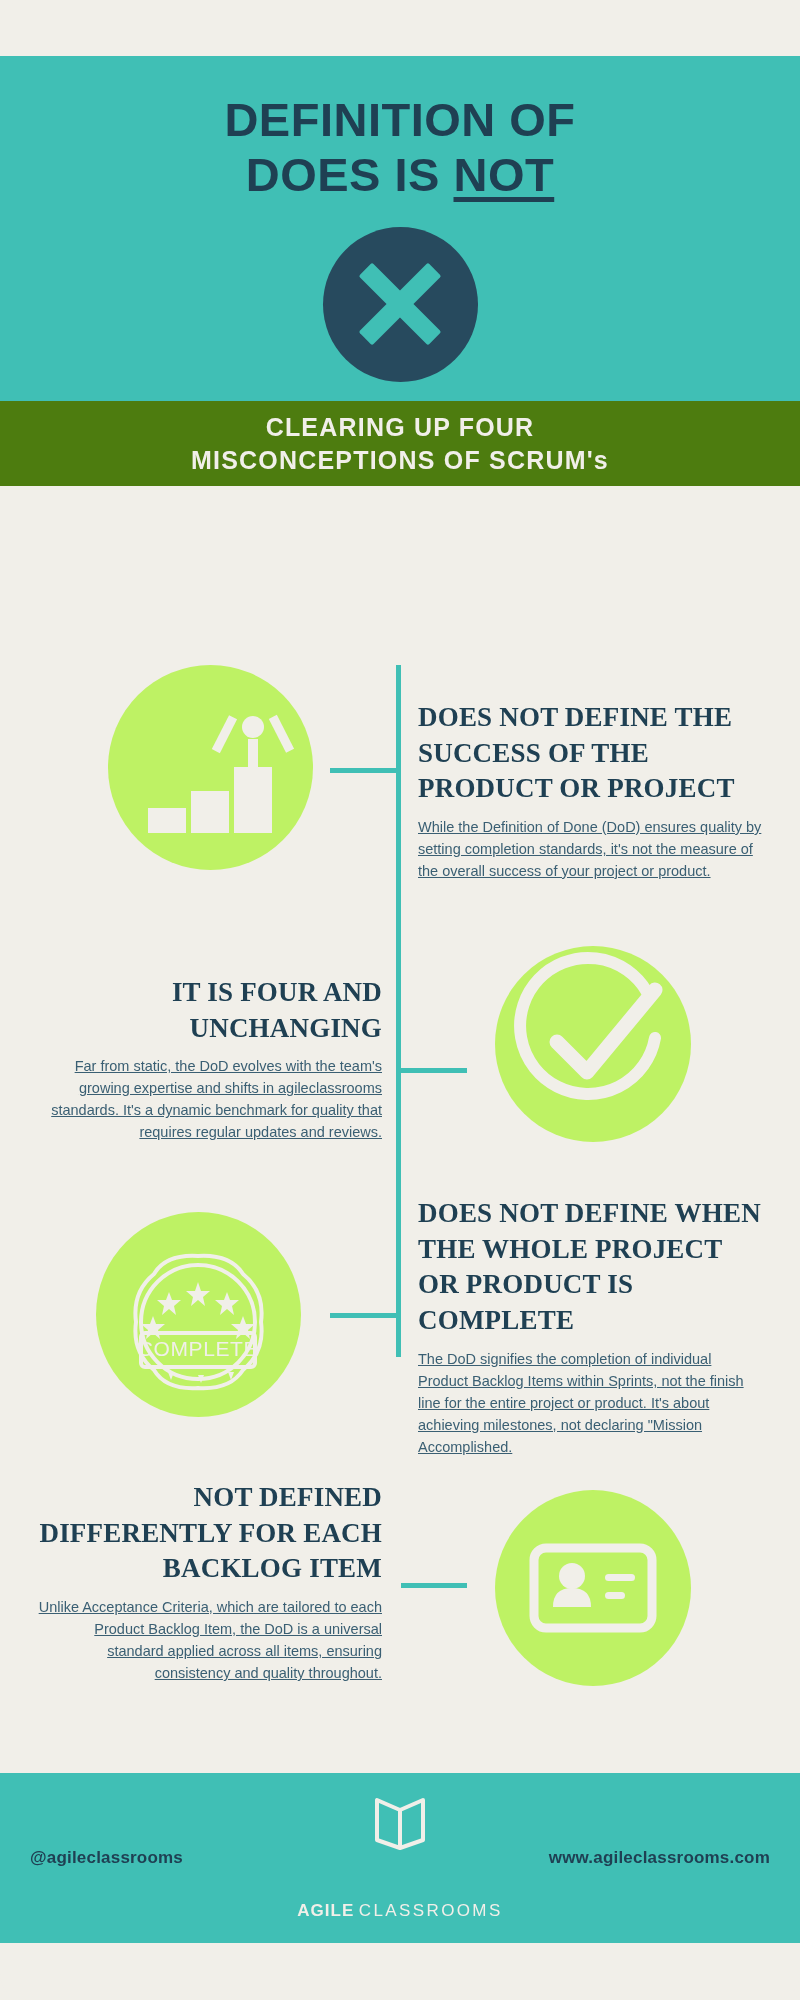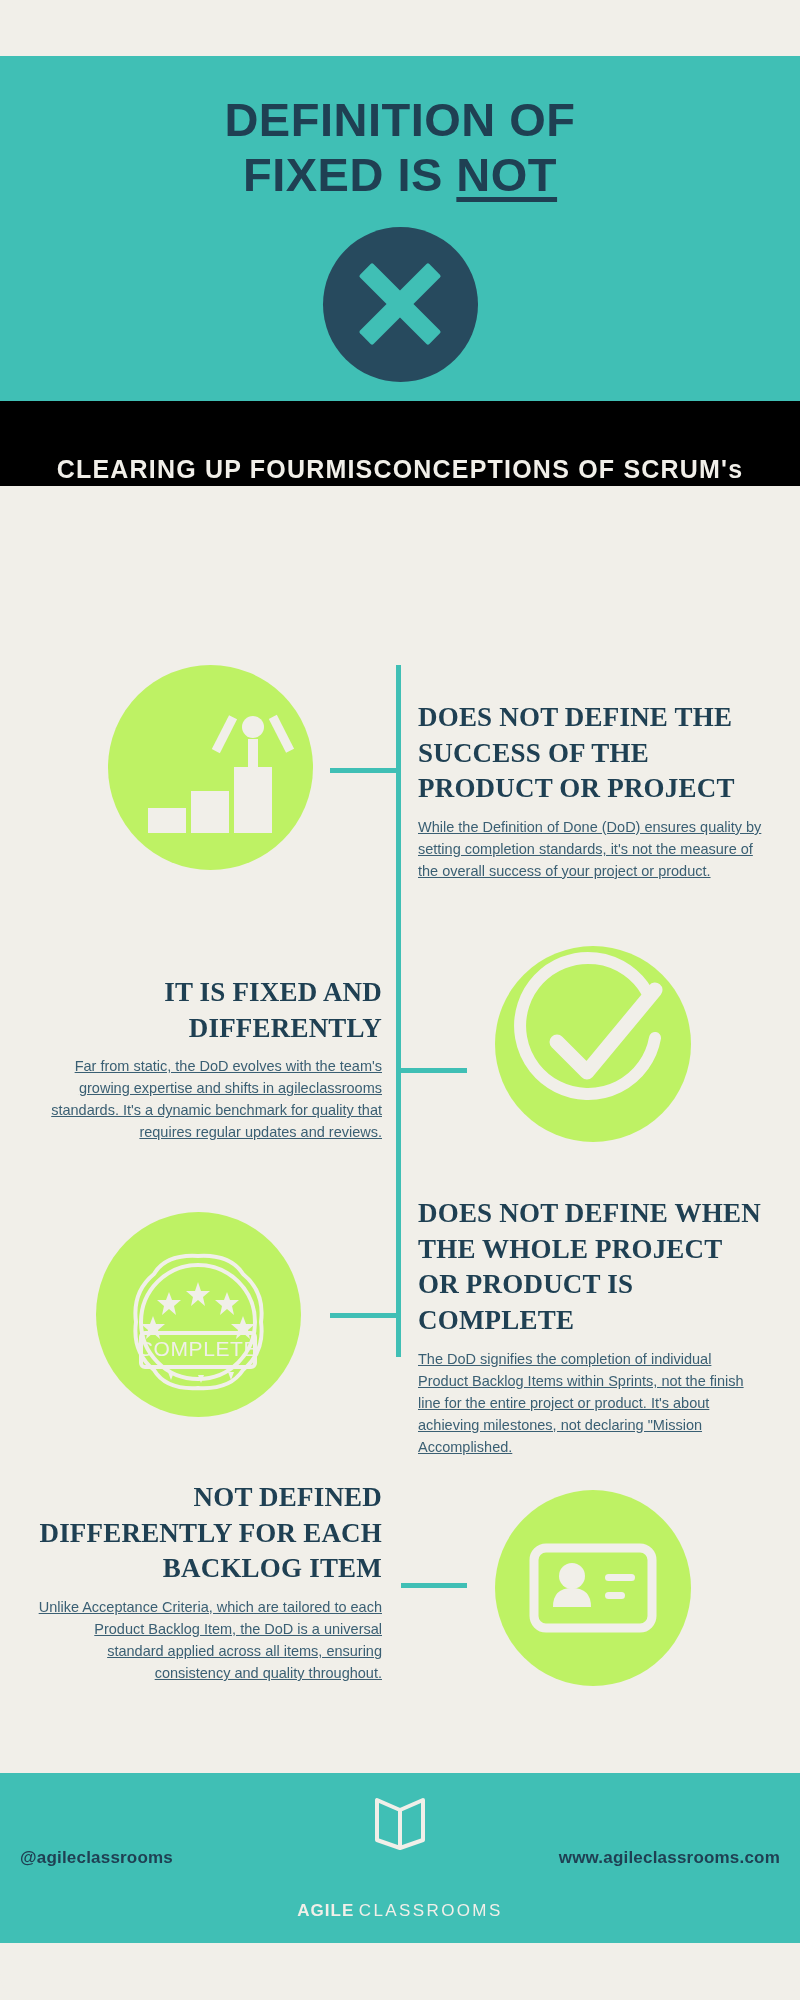--- a/index.html
+++ b/index.html
@@ -54,23 +54,24 @@
     border-radius: 2px;
   }
   .x-bar.a { transform: translate(-50%,-50%) rotate(45deg); }
   .x-bar.b { transform: translate(-50%,-50%) rotate(-45deg); }
 
   
   .subband {
     position: absolute;
     left: 0; top: 401px;
     width: 800px; height: 85px;
-    background: #000000;
-    display: flex;
-    align-items: flex-end;
+    background: #4d7c0f;
+    display: flex;
+    flex-direction: column;
+    align-items: center;
     justify-content: center;
     overflow: hidden;
   }
   .subband-line {
     color: #f1efe9;
     font-size: 25px;
     font-weight: bold;
     letter-spacing: 1.2px;
     line-height: 1.32;
     white-space: nowrap;
@@ -121,21 +122,21 @@
 
   
   .footer {
     position: absolute;
     left: 0; top: 1773px;
     width: 800px; height: 170px;
     background: #40bfb5;
     display: flex;
     align-items: center;
     justify-content: space-between;
-    padding: 0 20px;
+    padding: 0 30px;
   }
   .footer-handle, .footer-url {
     color: #1f4053;
     font-size: 17px;
     font-weight: bold;
     letter-spacing: 0.2px;
     width: 250px;
   }
   .footer-url { text-align: right; }
   .footer-brand {
@@ -155,21 +156,21 @@
   }
 </style>
 </head>
 <body>
 
 <div class="page">
 
   <div class="header">
     <div class="header-title">
       <span>DEFINITION OF</span><br>
-      <span>FIXED IS </span><span class="u">NOT</span>
+      <span>DOES IS </span><span class="u">NOT</span>
     </div>
     <div class="x-circle">
       <div class="x-bar a"></div>
       <div class="x-bar b"></div>
     </div>
   </div>
 
   <div class="subband">
     <div class="subband-line">CLEARING UP FOUR</div>
     <div class="subband-line">MISCONCEPTIONS OF SCRUM's</div>
@@ -200,21 +201,21 @@
   </div>
 
   <div class="section">
     <div class="icon-circle" style="left:495px; top:946px; width:196px; height:196px;">
       <svg class="icon-art" viewBox="0 0 196 196">
         <path d="M152 46 A68 68 0 1 0 160 92" fill="none" stroke="#f1efe9" stroke-width="12" stroke-linecap="round"></path>
         <path d="M62 96 L92 126 L160 44" fill="none" stroke="#f1efe9" stroke-width="15" stroke-linecap="round" stroke-linejoin="round"></path>
       </svg>
     </div>
     <div class="textblock left" style="left:37px; top:975px;">
-      <div class="sec-head">IT IS FIXED AND DIFFERENTLY</div>
+      <div class="sec-head">IT IS FOUR AND UNCHANGING</div>
       <div class="sec-body">Far from static, the DoD evolves with the team's growing expertise and shifts in agileclassrooms standards. It's a dynamic benchmark for quality that requires regular updates and reviews.</div>
     </div>
   </div>
 
   <div class="section">
     <div class="icon-circle" style="left:96px; top:1212px; width:205px; height:205px;">
       <svg class="icon-art" viewBox="0 0 205 205">
         <g fill="none" stroke="#f1efe9" stroke-width="4">
           <path d="M40 110 Q36 80 58 62 Q70 42 102 44 Q134 42 147 62 Q169 80 165 110
                    Q169 140 147 158 Q134 178 102 176 Q70 178 58 158 Q36 140 40 110 Z"></path>

